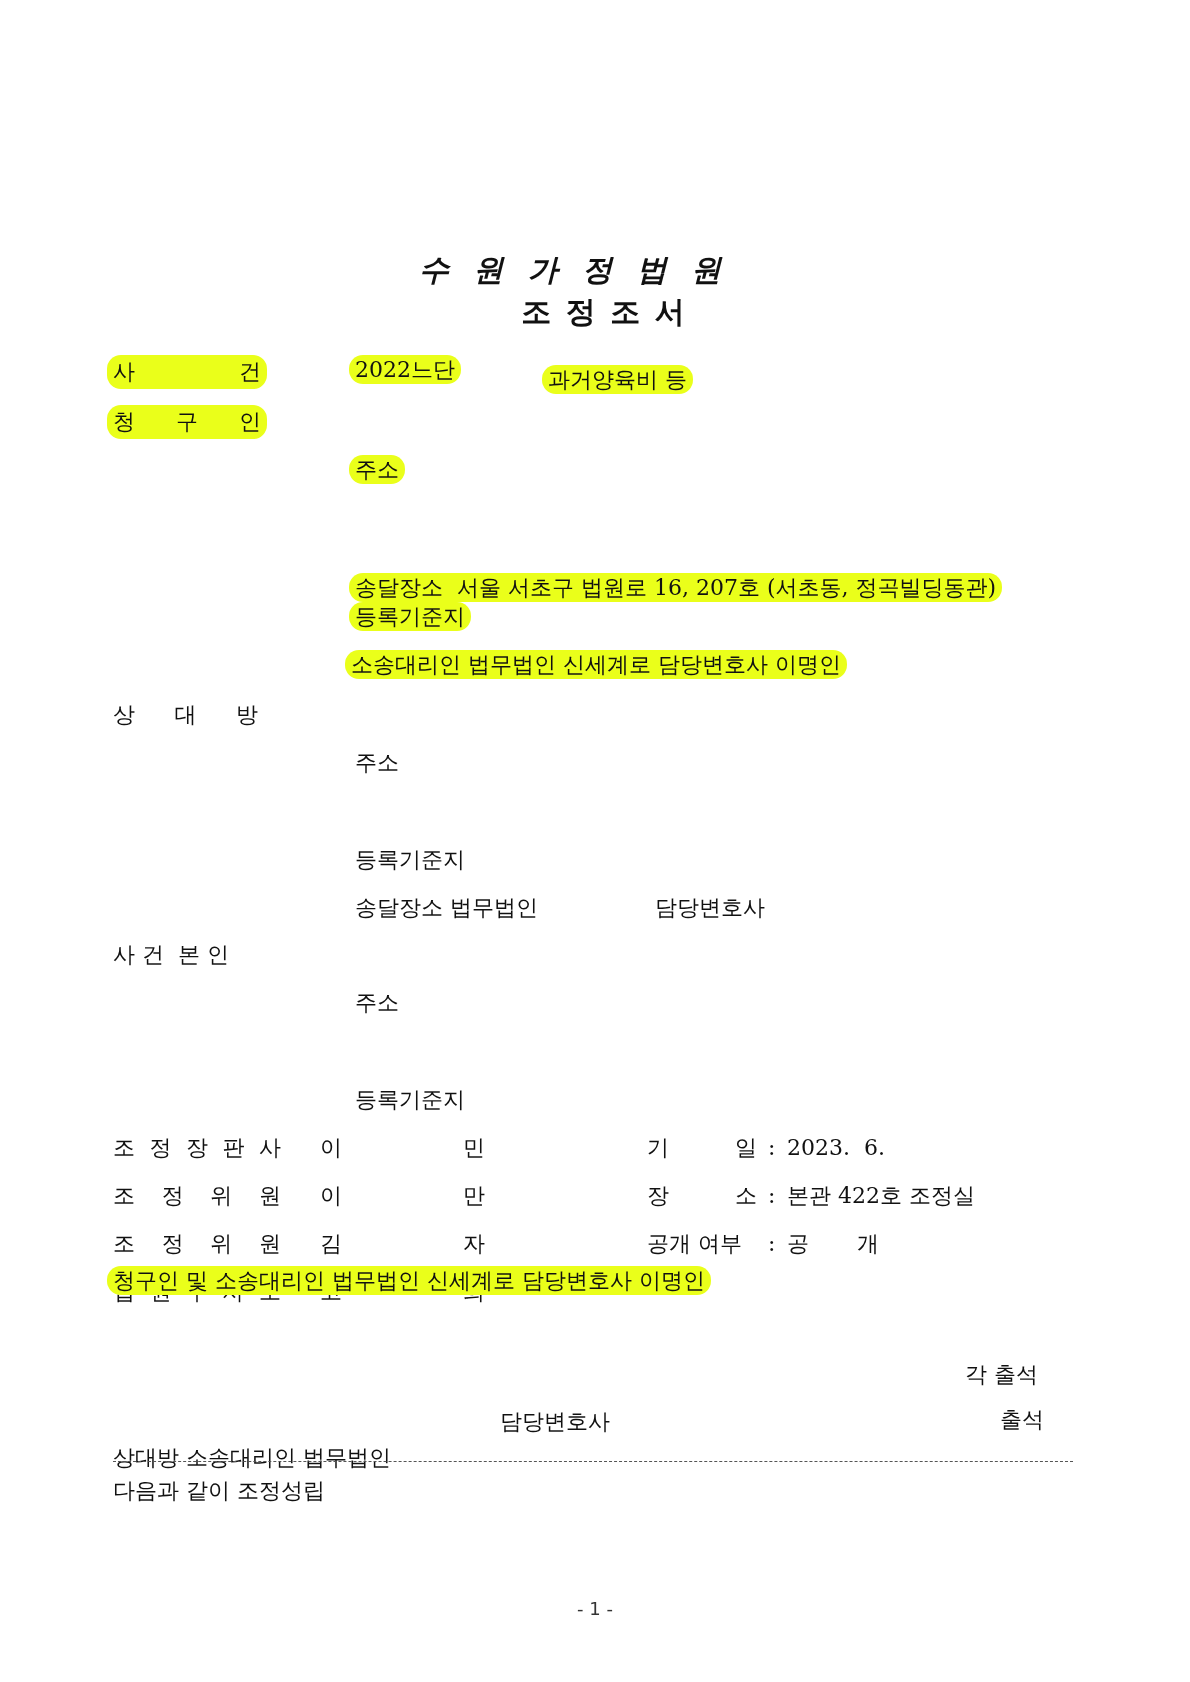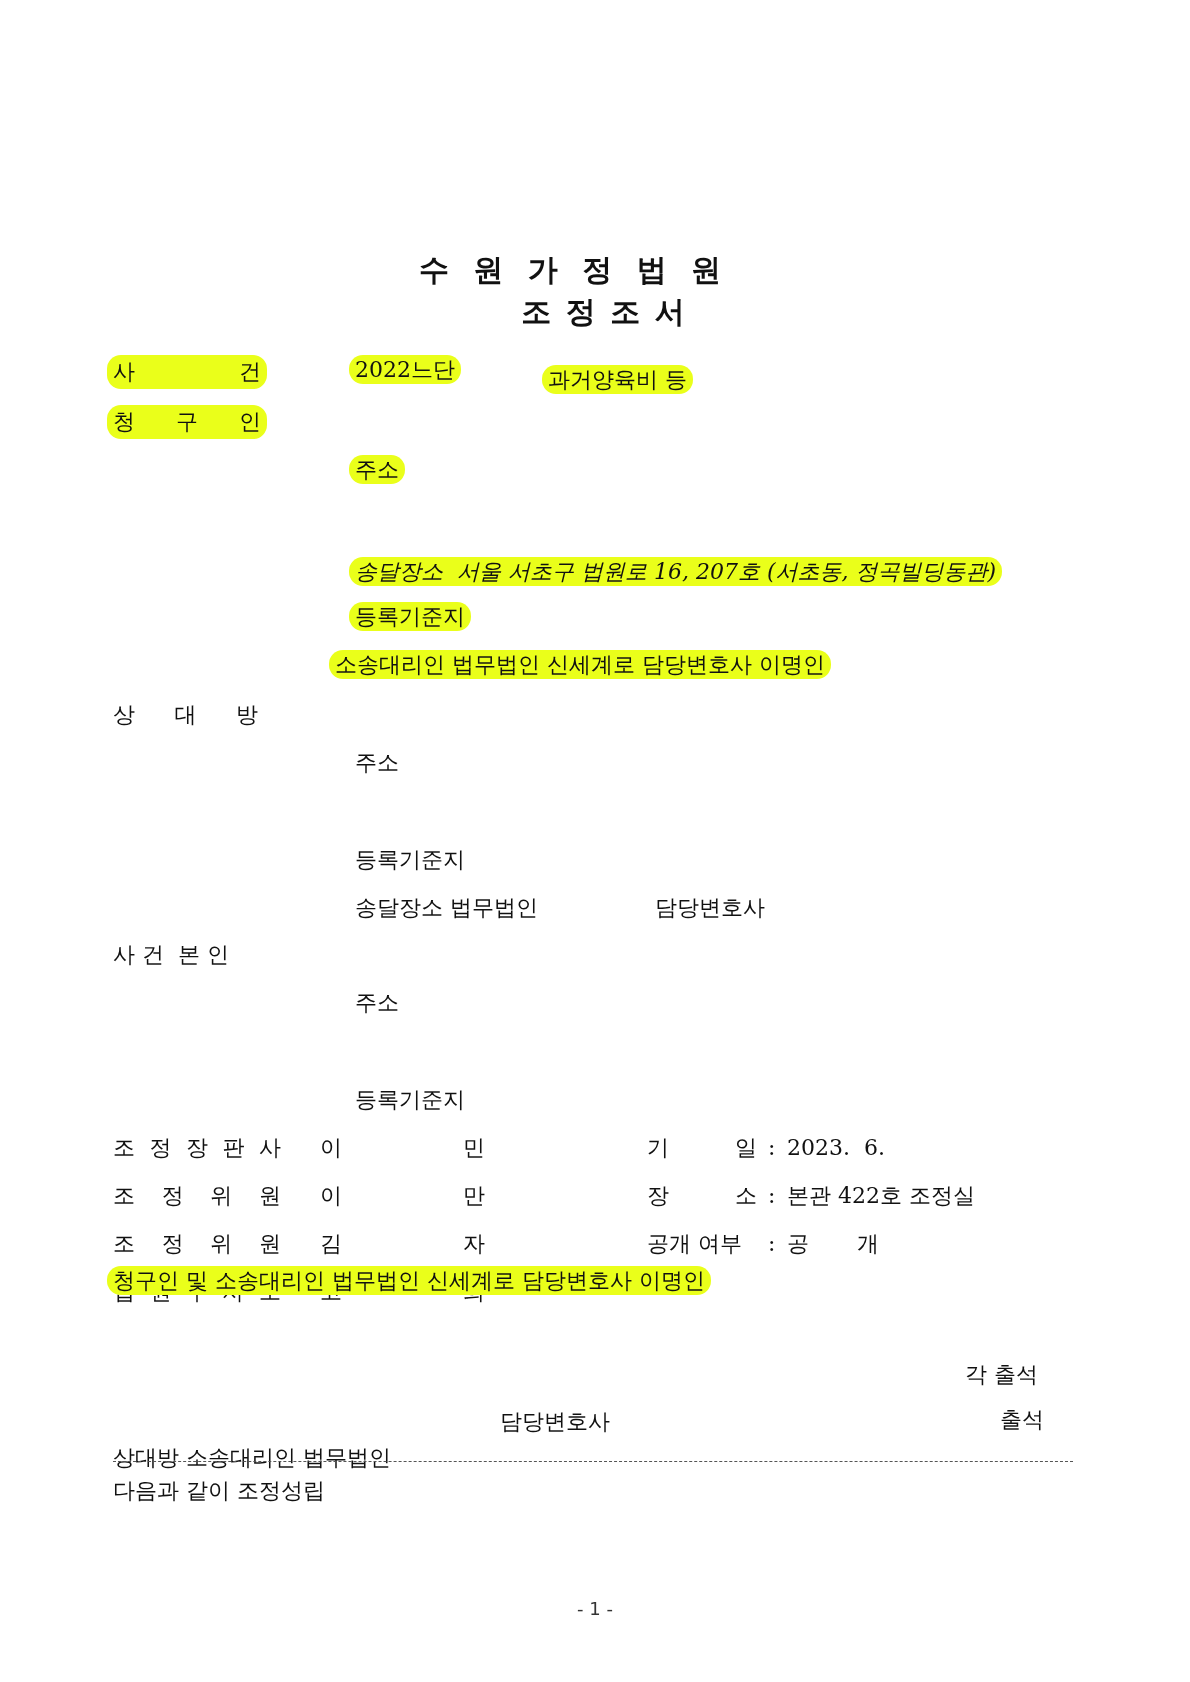--- a/index.html
+++ b/index.html
@@ -41,21 +41,21 @@
     }
     .pageno {
       font-family: "DejaVu Sans", "Liberation Sans", sans-serif;
       font-size: 18px;
       color: #333;
     }
   </style>
 </head>
 <body>
 
-<div class="abs title" style="left:0; width:1140px; text-align:center; top:250px; word-spacing:14px;">수 원 가 정 법 원</div>
+<div class="abs title" style="left:0; width:1140px; text-align:center; top:250px; word-spacing:14px;font-style:italic;">수 원 가 정 법 원</div>
 <div class="abs title" style="left:8px; width:1190px; text-align:center; top:292px; word-spacing:4px;">조 정 조 서</div>
 
 <div class="abs t" style="left:113px; top:355px; width:148px;">
   <div class="hl spread" style="width:148px;">
     <span>사</span>
     <span>건</span>
   </div>
 </div>
 <div class="abs t" style="left:355px; top:355px;">
   <span class="hl">2022느단</span>
@@ -67,27 +67,27 @@
 <div class="abs t" style="left:113px; top:405px; width:148px;">
   <div class="hl spread" style="width:148px;">
     <span>청</span>
     <span>구</span>
     <span>인</span>
   </div>
 </div>
 <div class="abs t" style="left:355px; top:455px;">
   <span class="hl">주소</span>
 </div>
-<div class="abs t" style="left:355px; top:557px;font-style:italic;">
+<div class="abs t" style="left:355px; top:573px;">
   <span class="hl" style="white-space:pre;">송달장소  서울 서초구 법원로 16, 207호 (서초동, 정곡빌딩동관)</span>
 </div>
 <div class="abs t" style="left:355px; top:602px;">
   <span class="hl">등록기준지</span>
 </div>
-<div class="abs t" style="left:335px; top:650px;">
+<div class="abs t" style="left:351px; top:650px;">
   <span class="hl">소송대리인 법무법인 신세계로 담당변호사 이명인</span>
 </div>
 
 <div class="abs t spread" style="left:113px; top:700px; width:145px;">
   <span>상</span>
   <span>대</span>
   <span>방</span>
 </div>
 <div class="abs t" style="left:355px; top:748px;">주소</div>
 <div class="abs t" style="left:355px; top:845px;">등록기준지</div>

